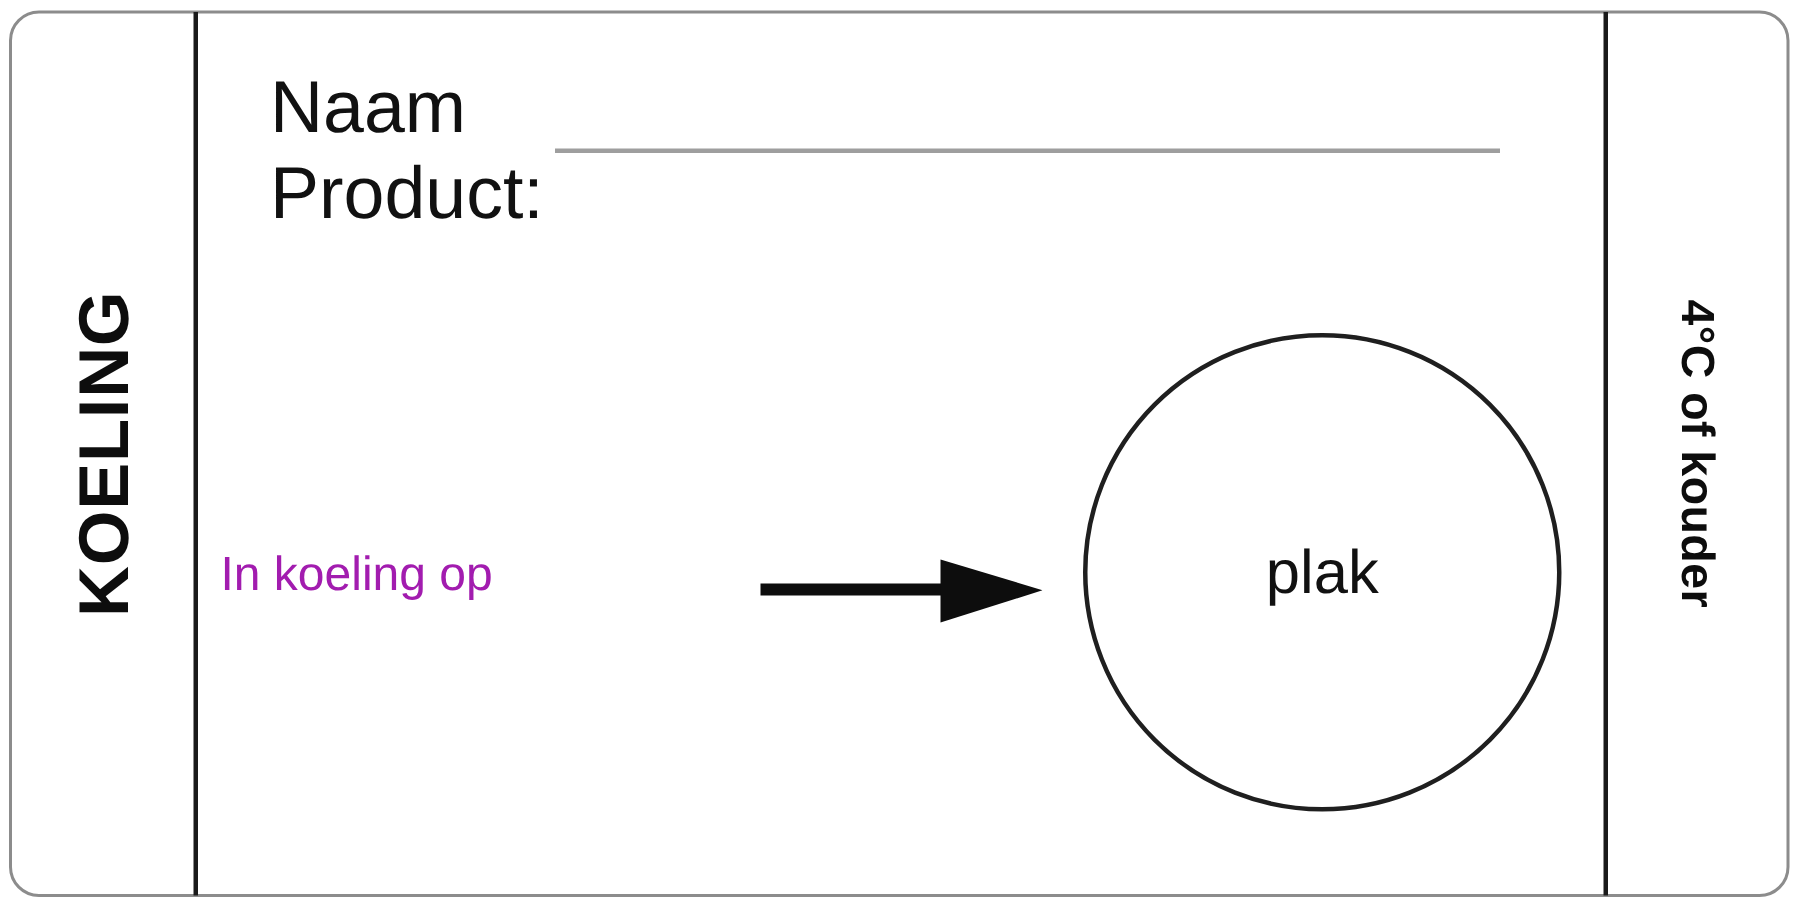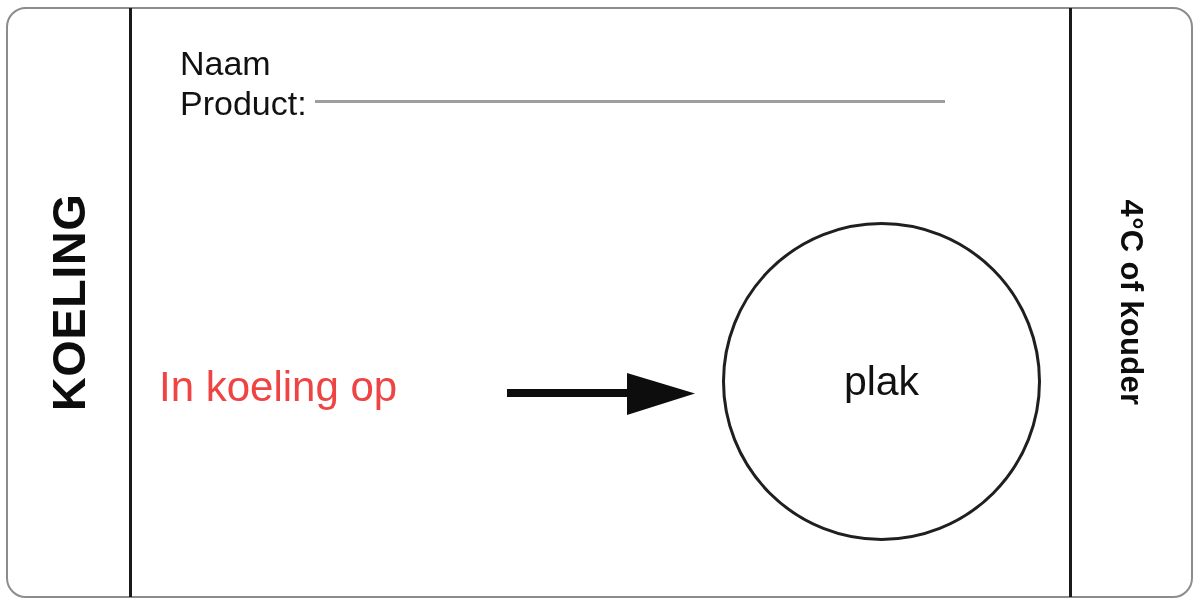--- a/index.html
+++ b/index.html
@@ -94,47 +94,47 @@
     top: 8px;
     width: 937px;
     height: 589px;
   }
 
   
   .naam-block {
     position: absolute;
     left: 48px;
     top: 36px;
-    font-size: 34px;
+    font-size: 49px;
     color: #111111;
     line-height: 1.17;
     white-space: nowrap;
   }
   .naam-line1 { display: block; }
   .naam-line2 {
     display: flex;
-    align-items: center;
+    align-items: flex-start;
   }
   .product-rule {
     display: inline-block;
     width: 630px;
     height: 3px;
     background: #9e9e9e;
     margin-left: 8px;
     position: relative;
     top: -2px;
   }
 
   
   .in-koeling {
     position: absolute;
-    left: 27px;
+    left: 15px;
     top: 358px;
-    font-size: 42px;
-    color: #ef4444;
+    font-size: 32px;
+    color: #a21caf;
     white-space: nowrap;
     line-height: 1;
   }
 
   
   .arrow {
     position: absolute;
     left: 373px;
     top: 360px;
     width: 190px;

